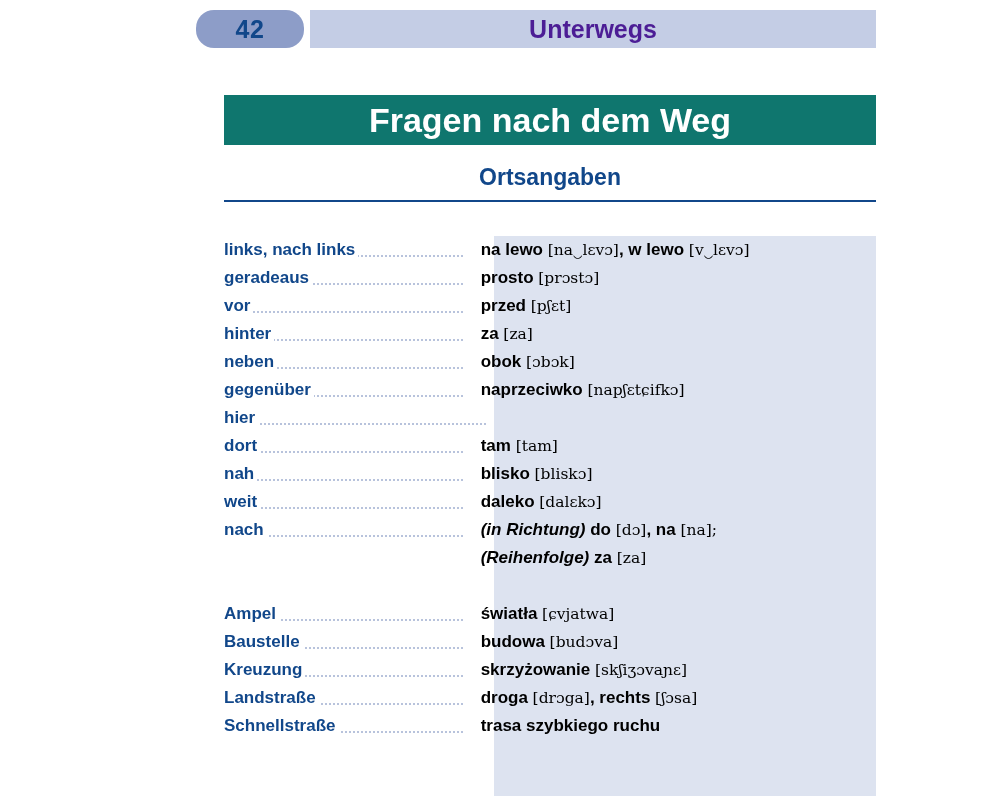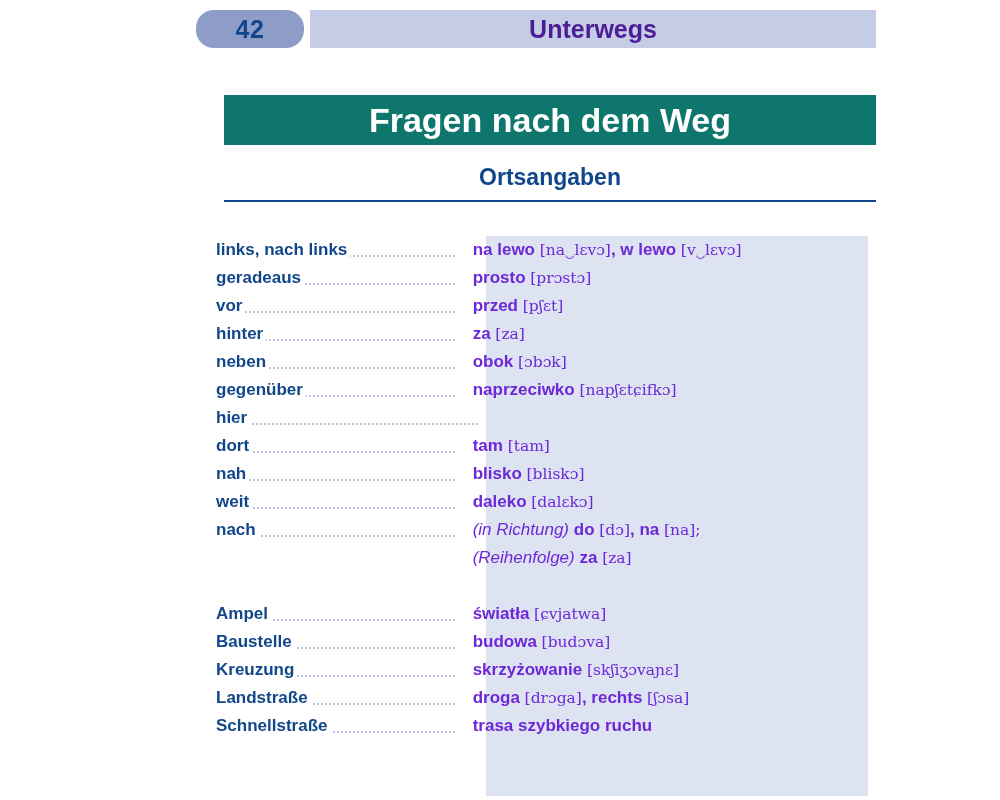--- a/index.html
+++ b/index.html
@@ -85,21 +85,21 @@
     left: 224px;
     width: 652px;
     height: 2px;
     background: #11478a;
   }
 
   
   .table {
     position: absolute;
     top: 236px;
-    left: 216px;
+    left: 224px;
     width: 652px;
     height: 560px;
   }
   .col-right-bg {
     position: absolute;
     top: 0;
     left: 270px;
     width: 382px;
     height: 560px;
     background: #dde3f0;
@@ -137,34 +137,34 @@
     bottom: 7px;
     border-bottom: 2px dotted #b8c3dc;
     z-index: 1;
   }
   .cell-pl {
     width: 444px;
     box-sizing: border-box;
     padding-left: 10px;
     font-size: 17px;
     line-height: 28px;
-    color: #6d28d9;
+    color: #000000;
     white-space: nowrap;
   }
   .cell-pl b {
     font-weight: bold;
   }
   .ipa {
     font-family: "DejaVu Serif", serif;
     font-weight: normal;
     font-size: 15.5px;
   }
   .ital {
     font-style: italic;
-    font-weight: normal;
+    font-weight: bold;
   }
   .spacer-row {
     height: 20px;
   }
   .cont-row .cell-de {
     
   }
 </style>
 </head>
 <body>

